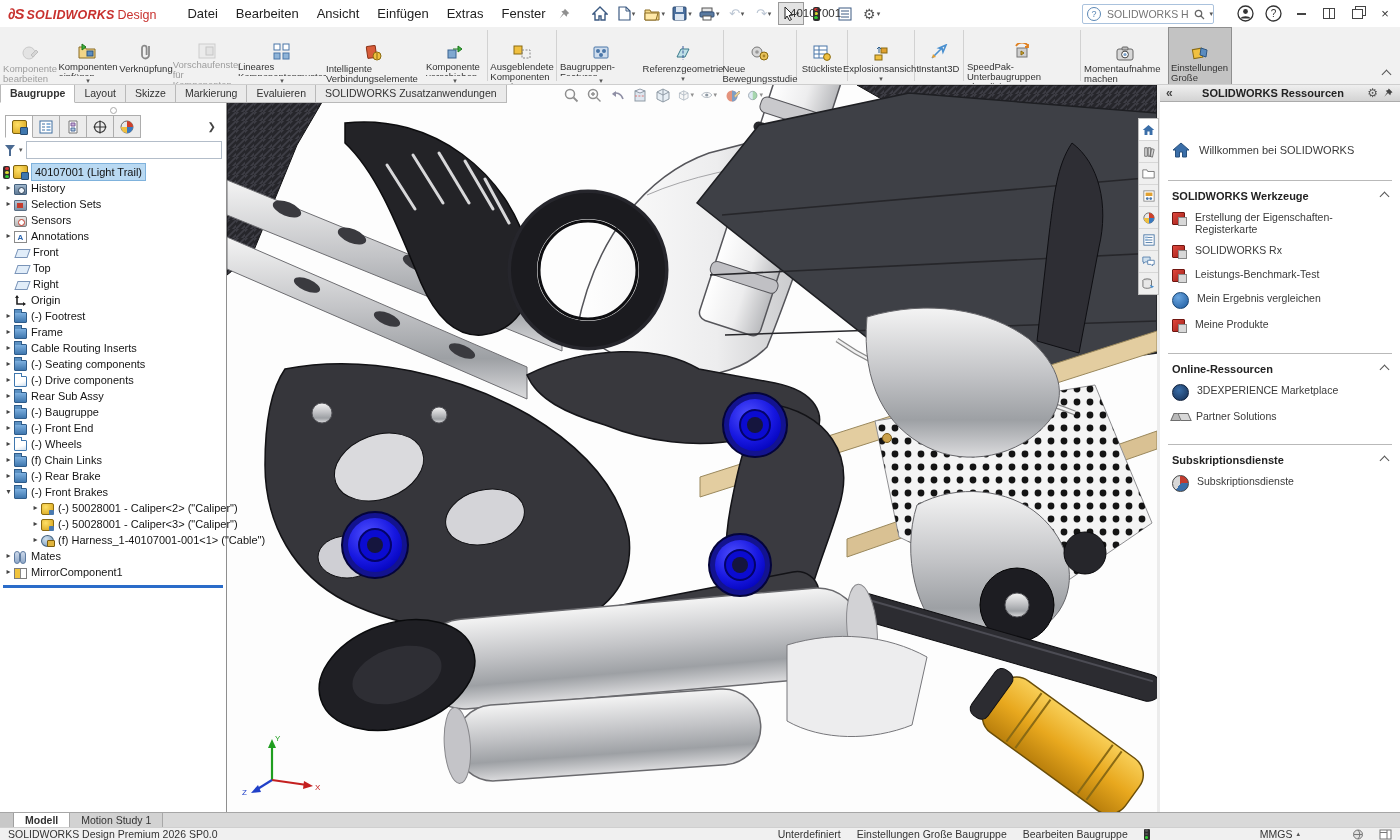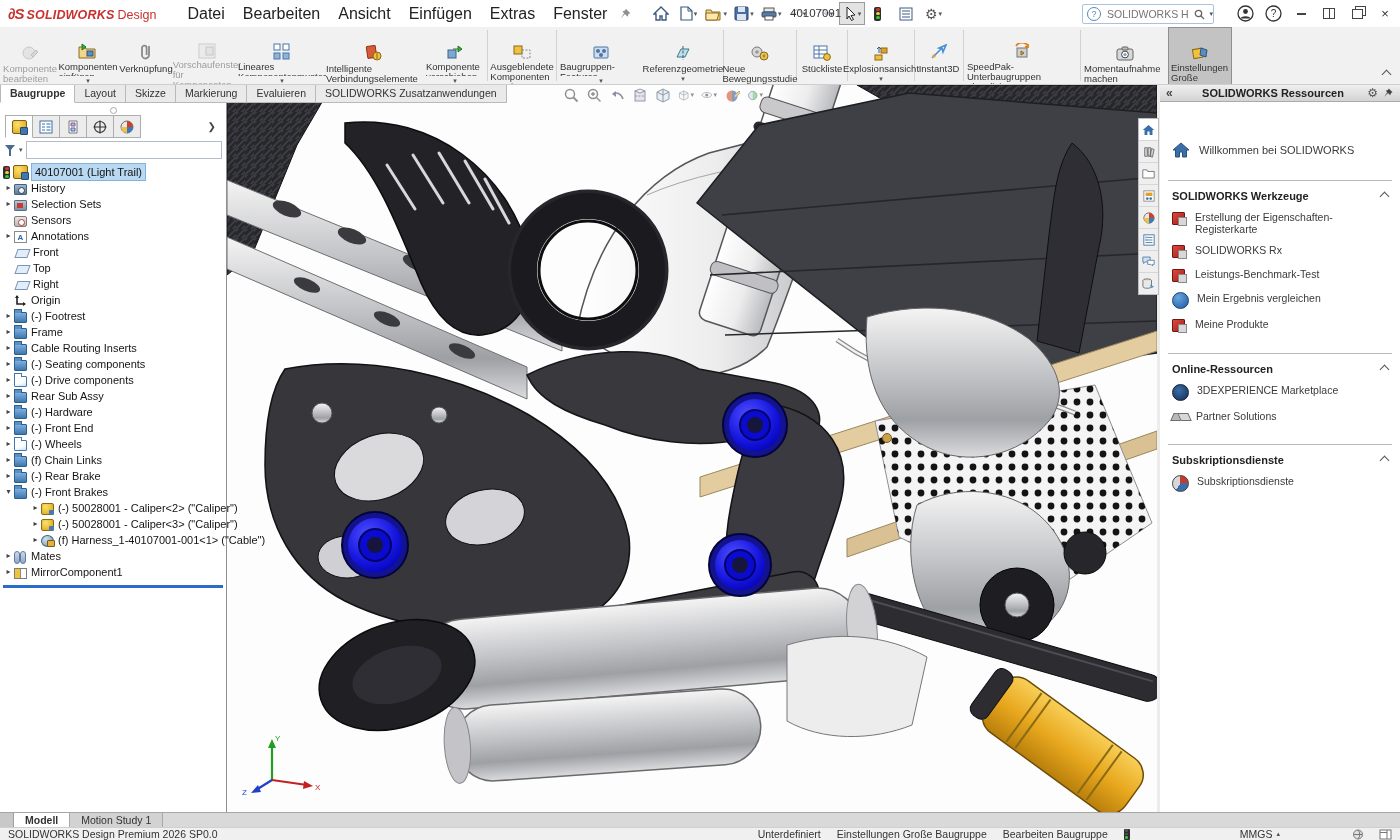--- a/index.html
+++ b/index.html
@@ -6,21 +6,21 @@
   body{width:1400px;height:840px;position:relative;overflow:hidden;background:#fff;
        font-family:"Liberation Sans","DejaVu Sans",sans-serif;color:#222;-webkit-font-smoothing:antialiased}
 
   
   .titlebar{position:absolute;left:0;top:0;width:1400px;height:27px;background:#fff;border-bottom:1px solid #e4e4e4;display:flex;align-items:center}
   .logo{display:flex;align-items:baseline;margin-left:8px;gap:3px;white-space:nowrap}
   .logo .mark{font-weight:bold;font-style:italic;color:#c8312e;font-size:15px;letter-spacing:-1px}
   .logo .brand{font-size:12.5px;font-weight:bold;font-style:italic;color:#c8312e;letter-spacing:.2px}
   .logo .brand2{font-size:12.5px;color:#c8312e}
   .menus{display:flex;margin-left:22px}
-  .menu{padding:5px 9px;font-size:16px;color:#222;cursor:default}
+  .menu{padding:5px 9px;font-size:13px;color:#222;cursor:default}
   .pin-ti{width:14px;height:14px;margin-left:2px;opacity:.75}
   .qat{display:flex;align-items:center;margin-left:16px;gap:1px}
   .qbtn{height:21px;min-width:20px;display:flex;align-items:center;justify-content:center;padding:0 2px;border:1px solid transparent}
   .qbtn.sel{background:#e3e3e3;border-color:#9a9a9a}
   .qbtn .dj{font-family:"DejaVu Sans",sans-serif;font-size:13px;color:#3c5a82}
   .qbtn.dis .dj,.qbtn.dis svg{opacity:.35}
   .qcaret{font-size:7px;color:#555;margin-left:1px}
   .doctitle{position:absolute;left:790px;top:0;width:180px;height:27px;line-height:27px;font-size:11.5px;color:#333}
   .search{position:absolute;left:1082px;top:4px;width:130px;height:18px;border:1px solid #aac2dd;border-radius:2px;display:flex;align-items:center;background:#fff}
   .search .qm{width:12px;height:12px;border-radius:50%;border:1px solid #5a87b5;color:#5a87b5;font-size:9px;line-height:12px;text-align:center;margin:0 4px}
@@ -137,21 +137,21 @@
   
   .btabs{position:absolute;left:0;top:812px;width:1400px;height:31px;background:#d9d9d9;border-top:1px solid #a6a6a6;display:flex;font-size:10.5px;color:#333;box-sizing:border-box;z-index:9}
   .bsplit{width:13px;background:#c8c8c8;border-right:1px solid #a0a0a0}
   .btab{padding:0 11px;line-height:14px;background:#d2d2d2;border-right:1px solid #a8a8a8;white-space:nowrap}
   .btab.active{background:#fff;font-weight:bold}
   .sbar{position:absolute;left:0;top:827px;width:1400px;height:13px;background:#f0f0f0;border-top:1px solid #cfcfcf;display:flex;align-items:center;font-size:10.5px;color:#333;padding:0 8px;box-sizing:border-box;z-index:9}
   .sright{margin-left:auto;display:flex;align-items:center}
   .sitem{margin-right:16px;white-space:nowrap}
   .stlight{width:6px;height:11px;background:#2e2e2e;border-radius:1px;display:flex;flex-direction:column;align-items:center;justify-content:space-evenly;margin-right:110px}
   .stlight i{width:3px;height:2.5px;border-radius:50%}
-  .sunits{display:flex;align-items:center;gap:4px;margin-right:60px}
+  .sunits{display:flex;align-items:center;gap:4px;margin-right:40px}
   .scaret{font-size:7px;color:#555}
   .sic{width:14px;height:11px;margin-left:12px;display:flex;align-items:center;justify-content:center}
 
   svg text{font-family:"Liberation Sans","DejaVu Sans",sans-serif}
 </style>
 </head>
 <body>
 
 <div class="titlebar">
   <div class="logo">
@@ -857,21 +857,21 @@
         <span>(-) Drive components</span>
       </div>
     <div class="trow">
         <span class="arr">▸</span>
         <span class="tico folder"></span>
         <span>Rear Sub Assy</span>
       </div>
     <div class="trow">
         <span class="arr">▸</span>
         <span class="tico folder"></span>
-        <span>(-) Hardware</span>
+        <span>(-) Baugruppe</span>
       </div>
     <div class="trow">
         <span class="arr">▸</span>
         <span class="tico folder"></span>
         <span>(-) Front End</span>
       </div>
     <div class="trow">
         <span class="arr">▸</span>
         <span class="tico folderw"></span>
         <span>(-) Wheels</span>

